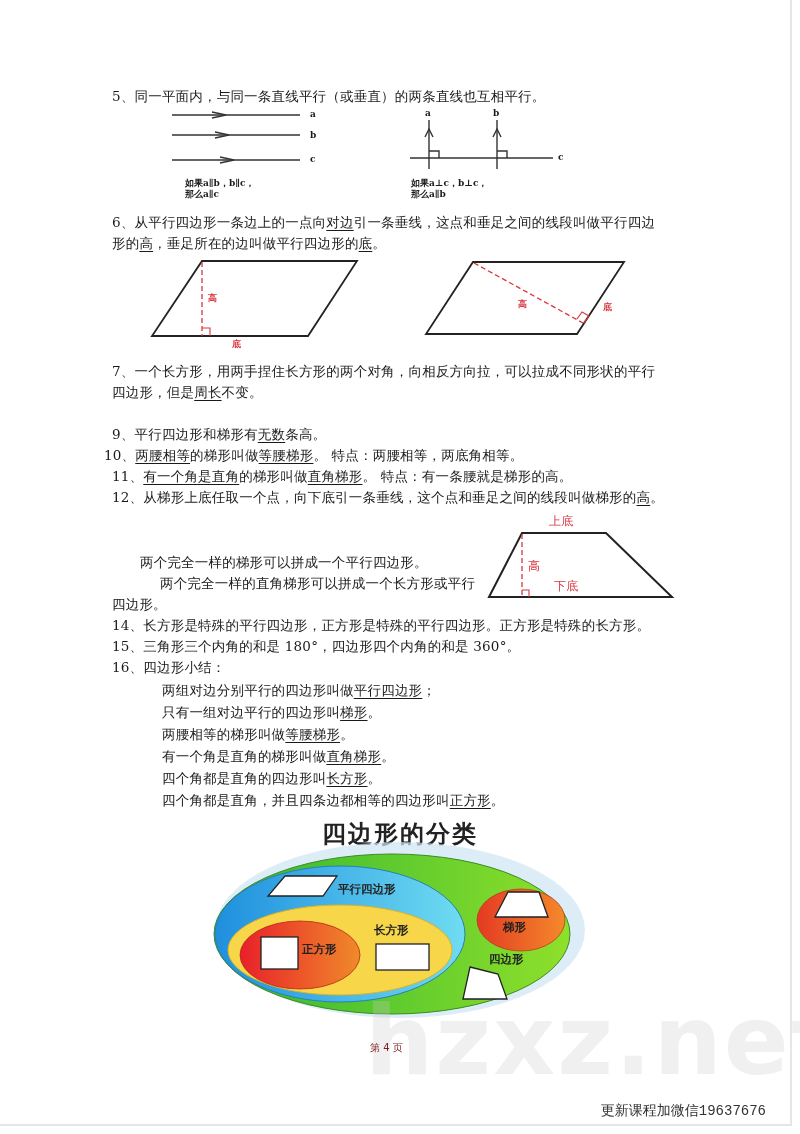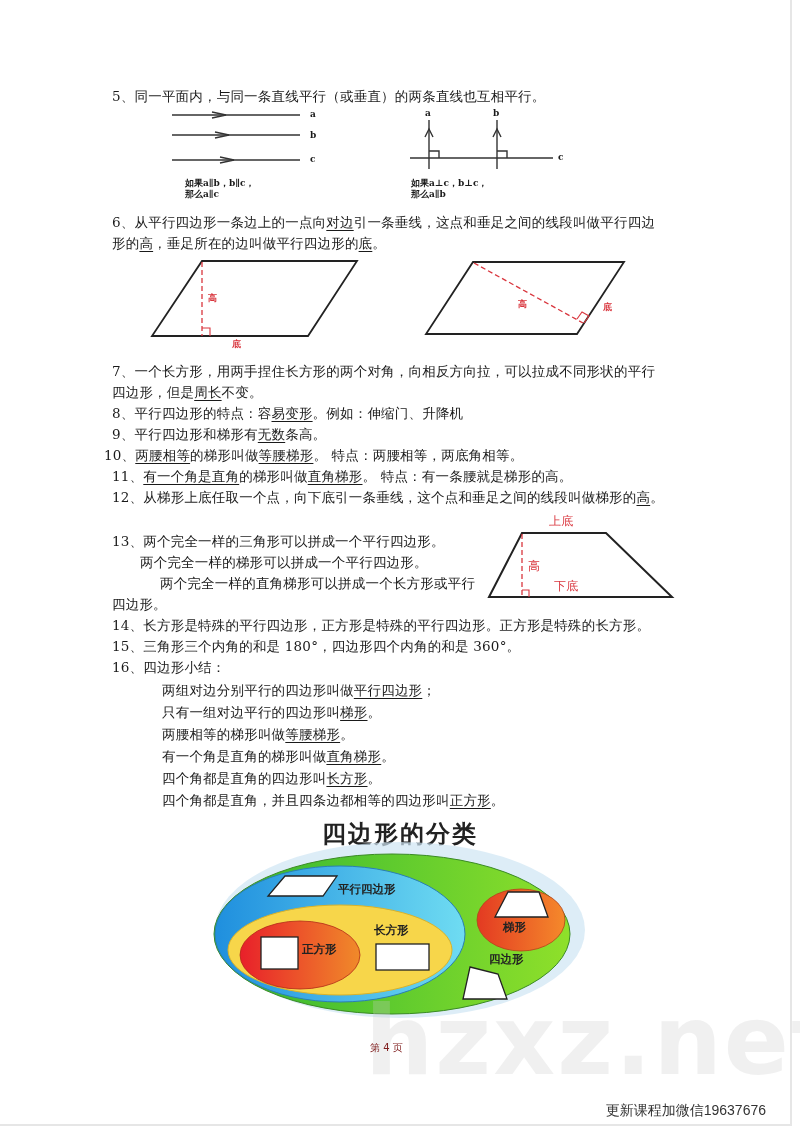--- a/index.html
+++ b/index.html
@@ -8,21 +8,21 @@
   .page { position:absolute; left:0; top:0; width:790px; height:1124px; background:#fff;
           border-right:2px solid #e6e6e6; border-bottom:2px solid #e6e6e6; }
   .t { position:absolute; font-size:13.5px; font-weight:normal; white-space:nowrap; letter-spacing:0.2px; line-height:20px; }
   .u { text-decoration:underline; text-underline-offset:3px; }
   .small { position:absolute; font-size:9px; font-weight:bold; white-space:nowrap; font-family:"DejaVu Serif",serif; }
   .red { color:#d9363e; }
   svg { position:absolute; overflow:visible; }
   .watermark { position:absolute; left:365px; top:985px; font-family:"DejaVu Sans",sans-serif; font-weight:bold;
                font-size:96px; color:rgba(200,200,200,0.28); letter-spacing:2px; }
   .pageno { position:absolute; left:370px; top:1041px; font-size:10px; font-family:"DejaVu Sans",sans-serif; color:#7f1d1d; }
-  .footer-note { position:absolute; right:24px; top:1102px; font-size:14px; font-family:Liberation Sans, sans-serif; color:#333; }
+  .footer-note { position:absolute; right:24px; top:1102px; font-size:14px; font-family:Liberation Mono, monospace; color:#333; }
   .diag-title { position:absolute; left:322px; top:818px; font-size:24px; font-weight:bold; font-family:"DejaVu Sans",sans-serif; color:#222; letter-spacing:2px; }
   .dlabel { position:absolute; font-size:11.5px; font-weight:bold; font-family:"DejaVu Serif",serif; color:#222; }
 </style>
 </head>
 <body>
 
 <div class="page">
 
   <div class="t" style="left:112px;top:86px;">5、同一平面内，与同一条直线平行（或垂直）的两条直线也互相平行。</div>
 
@@ -72,37 +72,33 @@
   </svg>
   <div class="small red" style="left:208px;top:292px;">高</div>
   <div class="small red" style="left:232px;top:338px;">底</div>
   <div class="small red" style="left:518px;top:298px;">高</div>
   <div class="small red" style="left:603px;top:301px;">底</div>
 
   <div class="t" style="left:112px;top:361px;">7、一个长方形，用两手捏住长方形的两个对角，向相反方向拉，可以拉成不同形状的平行</div>
   <div class="t" style="left:112px;top:382px;">
     <span>四边形，但是</span><span class="u">周长</span><span>不变。</span>
   </div>
-  <div class="t" style="left:112px;top:403px;">
-    <span>8、平行四边形的特点：容</span><span class="u">易变形</span><span>。例如：伸缩门、升降机</span>
-  </div>
   <div class="t" style="left:112px;top:424px;">
     <span>9、平行四边形和梯形有</span><span class="u">无数</span><span>条高。</span>
   </div>
   <div class="t" style="left:104px;top:445px;">
     <span>10、</span><span class="u">两腰相等</span><span>的梯形叫做</span><span class="u">等腰梯形</span><span>。 特点：两腰相等，两底角相等。</span>
   </div>
   <div class="t" style="left:112px;top:466px;">
     <span>11、</span><span class="u">有一个角是直角</span><span>的梯形叫做</span><span class="u">直角梯形</span><span>。 特点：有一条腰就是梯形的高。</span>
   </div>
   <div class="t" style="left:112px;top:487px;">
     <span>12、从梯形上底任取一个点，向下底引一条垂线，这个点和垂足之间的线段叫做梯形的</span><span class="u">高</span><span>。</span>
   </div>
 
-  <div class="t" style="left:112px;top:531px;">13、两个完全一样的三角形可以拼成一个平行四边形。</div>
   <div class="t" style="left:140px;top:552px;">两个完全一样的梯形可以拼成一个平行四边形。</div>
   <div class="t" style="left:140px;top:573px;padding-left:20px;">两个完全一样的直角梯形可以拼成一个长方形或平行</div>
   <div class="t" style="left:112px;top:594px;">四边形。</div>
 
   <svg style="left:0;top:0;" width="800" height="620">
     <polygon points="522,533 606,533 672,597 489,597" fill="none" stroke="#222" stroke-width="2"></polygon>
     <line x1="522" y1="534" x2="522" y2="597" stroke="#d9363e" stroke-width="1.3" stroke-dasharray="5,3"></line>
     <polyline points="522,590 529,590 529,597" fill="none" stroke="#d9363e" stroke-width="1.1"></polyline>
   </svg>
   <div class="t red" style="left:549px;top:511px;font-size:12px;">上底</div>

